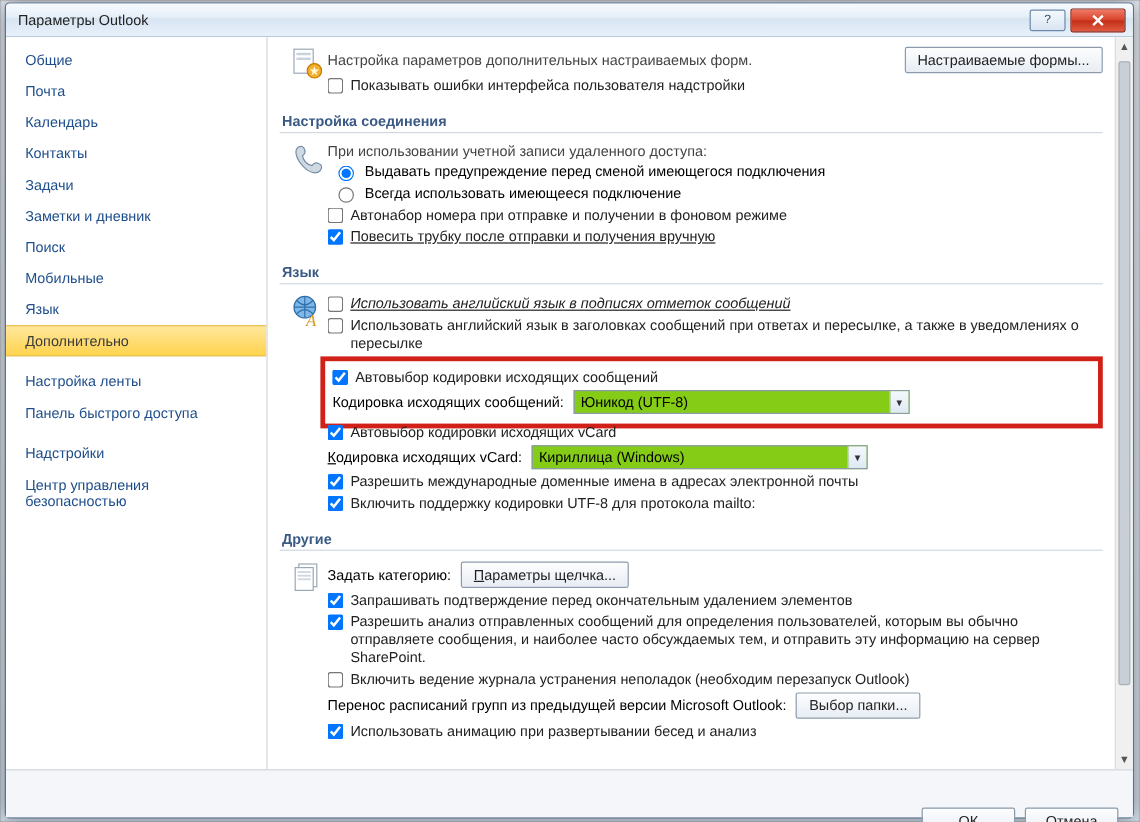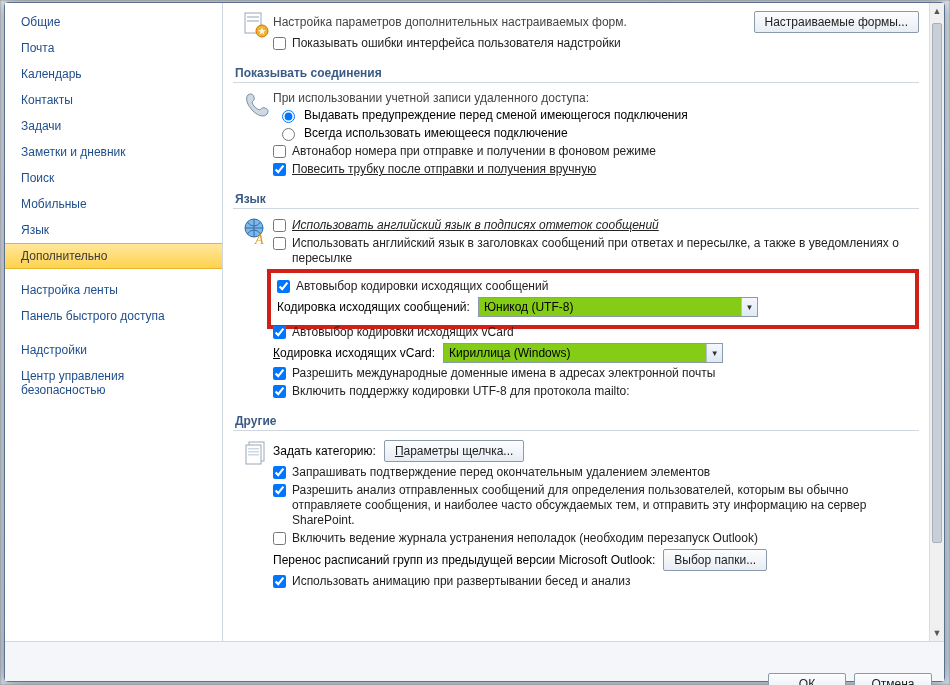--- a/index.html
+++ b/index.html
@@ -189,20 +189,29 @@
 </style>
 </head>
 <body>
 
 <div class="backdrop">
   <div class="backdrop-title">RE: проблемы с партнерами</div>
 </div>
 
 <div class="dialog">
 
+  <div class="titlebar">
+    <span class="title">Параметры Outlook</span>
+    <div class="win-btn">?</div>
+    <div class="win-btn win-close">
+      <svg width="12" height="10" viewBox="0 0 12 10">
+          <path d="M2 1 L10 9 M10 1 L2 9" stroke="#fff" stroke-width="2"></path>
+        </svg>
+    </div>
+  </div>
 
   <div class="body">
 
     <div class="sidebar">
       <div class="side-item">Общие</div>
       <div class="side-item">Почта</div>
       <div class="side-item">Календарь</div>
       <div class="side-item">Контакты</div>
       <div class="side-item">Задачи</div>
       <div class="side-item">Заметки и дневник</div>
@@ -237,21 +246,21 @@
               <span style="flex:1"></span>
               <span class="btn">Настраиваемые формы...</span>
             </div>
             <label class="chk">
               <input type="checkbox" style="">
               <span class="lbl">Показывать ошибки интерфейса пользователя надстройки</span>
             </label>
           </div>
         </div>
 
-        <div class="section-head">Показывать соединения</div>
+        <div class="section-head">Настройка соединения</div>
         <div class="row section-body">
           <div class="section-icon">
             <svg width="30" height="30" viewBox="0 0 30 30">
               <path d="M7 4 C10 2 12 3 13 6 C14 9 12 10 11 11 C12 15 15 18 19 19 C20 18 21 16 24 17 C27 18 28 20 26 23 C24 26 18 26 12 20 C6 14 4 7 7 4 Z" fill="#cfd9e3" stroke="#7a8ea2"></path>
             </svg>
           </div>
           <div class="section-text">
             <div class="intro-line">При использовании учетной записи удаленного доступа:</div>
             <label class="radio">
               <input type="radio" name="dial" checked="" style="">

